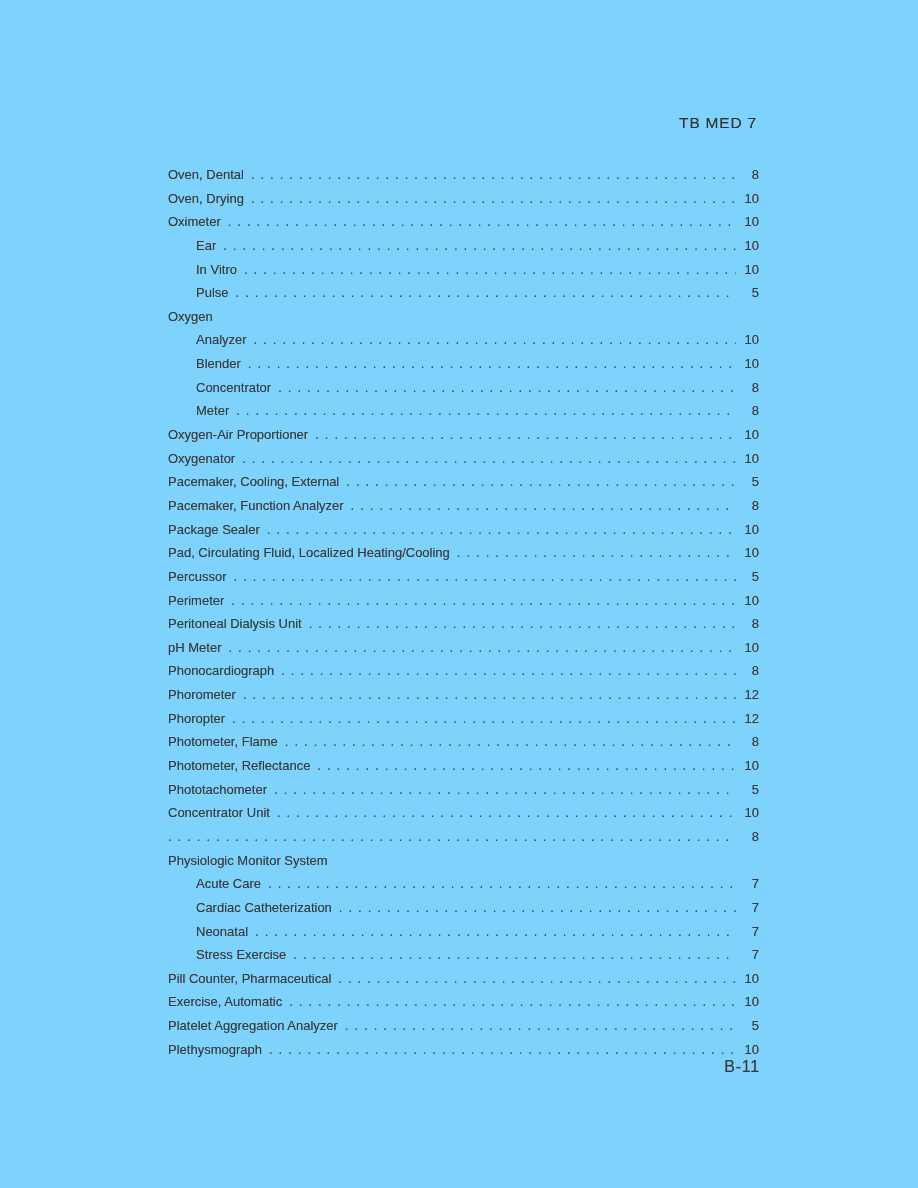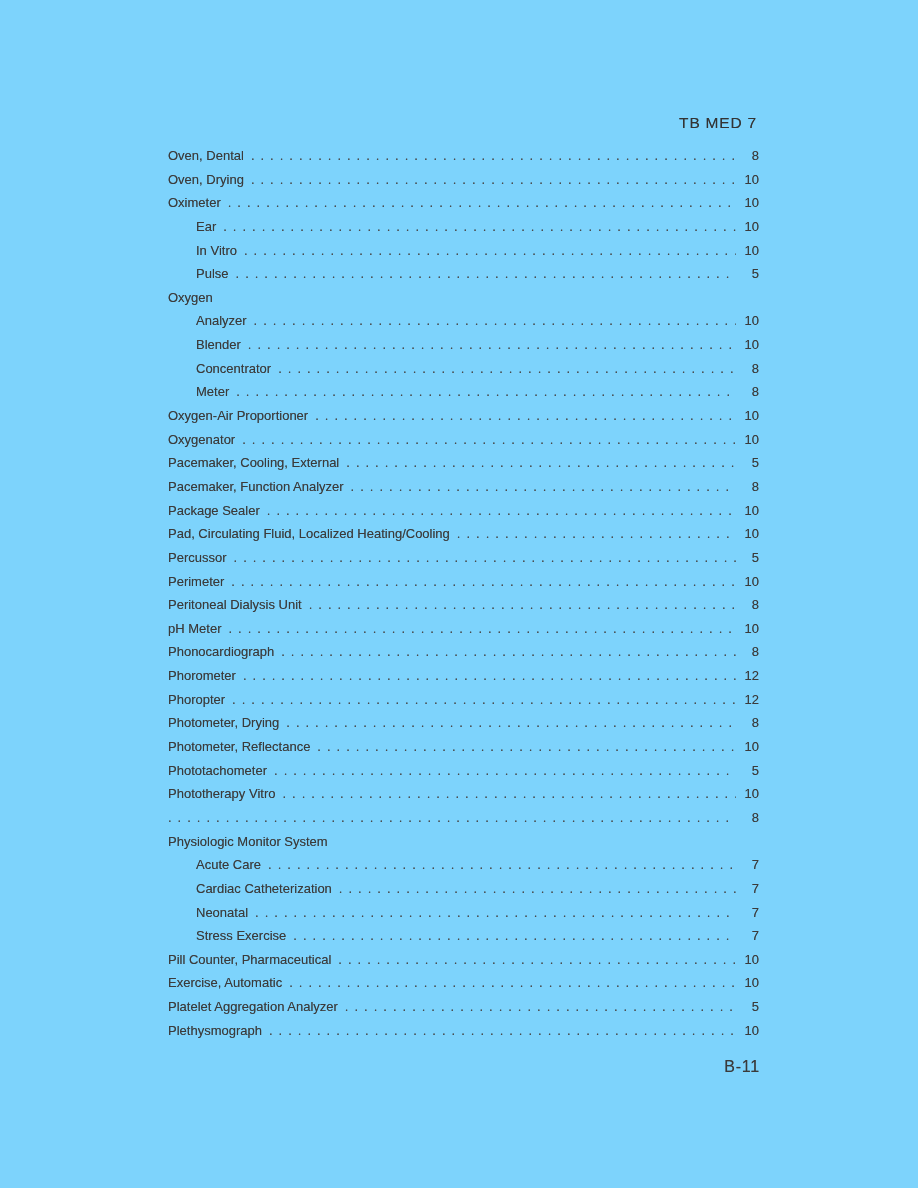--- a/index.html
+++ b/index.html
@@ -21,21 +21,21 @@
     top: 114px;
     right: 161px;
     font-size: 15.5px;
     letter-spacing: 0.8px;
     color: #333333;
     text-shadow: 0 0 0.5px rgba(60,60,60,0.65);
     white-space: nowrap;
   }
   .toc {
     position: absolute;
-    top: 144px;
+    top: 163px;
     left: 168px;
     width: 591px;
   }
   .row {
     display: flex;
     align-items: baseline;
     height: 23.65px;
     line-height: 23.65px;
     font-size: 13px;
     white-space: nowrap;
@@ -220,39 +220,39 @@
     <span class="pagenum">12</span>
   </div>
 
   <div class="row">
     <span class="label">Phoropter</span>
     <span class="leader" aria-hidden="true">................................................................................................................................................................</span>
     <span class="pagenum">12</span>
   </div>
 
   <div class="row">
-    <span class="label">Photometer, Drying</span>
+    <span class="label">Photometer, Flame</span>
     <span class="leader" aria-hidden="true">................................................................................................................................................................</span>
     <span class="pagenum">8</span>
   </div>
 
   <div class="row">
     <span class="label">Photometer, Reflectance</span>
     <span class="leader" aria-hidden="true">................................................................................................................................................................</span>
     <span class="pagenum">10</span>
   </div>
 
   <div class="row">
     <span class="label">Phototachometer</span>
     <span class="leader" aria-hidden="true">................................................................................................................................................................</span>
     <span class="pagenum">5</span>
   </div>
 
   <div class="row">
-    <span class="label">Phototherapy Vitro</span>
+    <span class="label">Concentrator Unit</span>
     <span class="leader" aria-hidden="true">................................................................................................................................................................</span>
     <span class="pagenum">10</span>
   </div>
 
   <div class="row">
     <span class="leader" aria-hidden="true">................................................................................................................................................................</span>
     <span class="pagenum">8</span>
   </div>
 
   <div class="row">

